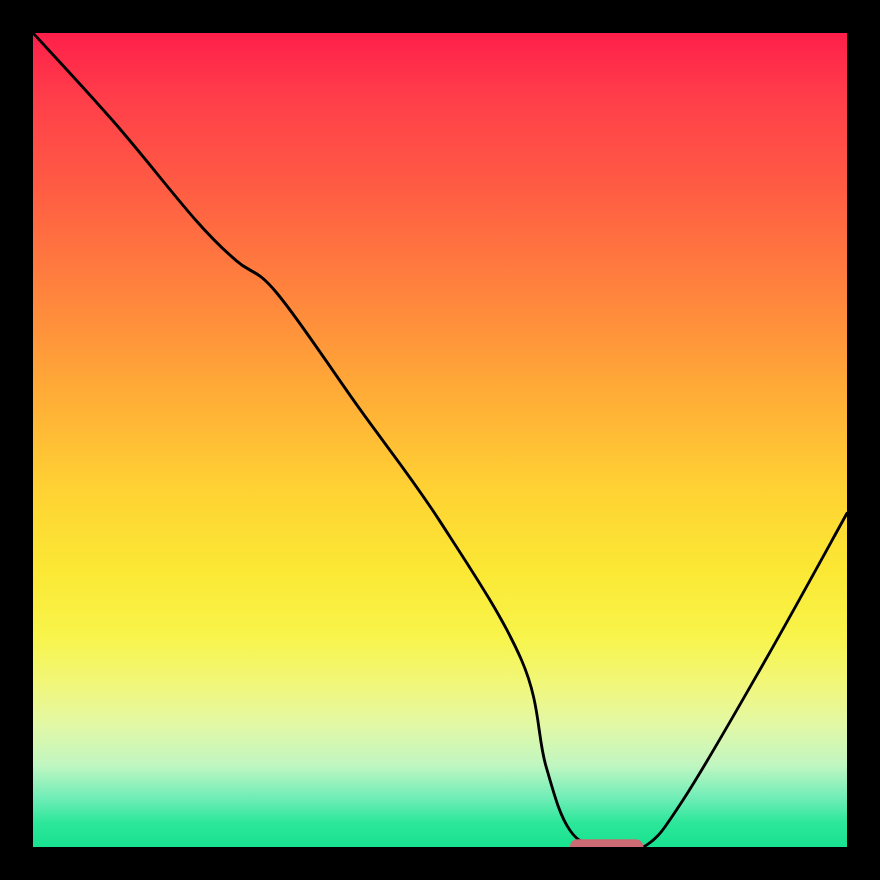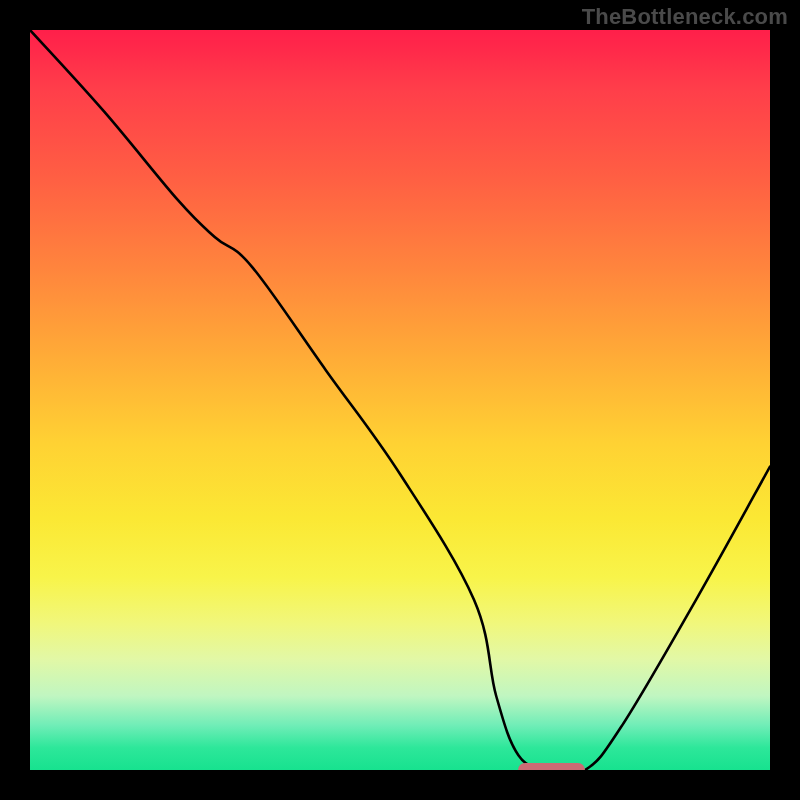--- a/index.html
+++ b/index.html
@@ -67,21 +67,20 @@
     font-weight: 600;
     letter-spacing: 0.2px;
     user-select: none;
   }
 </style>
 </head>
 <body>
 
 <div class="frame">
 
-  <div class="attribution">TheBottleneck.com</div>
 
   <div class="plot-area">
     <div class="gradient"></div>
 
     <svg class="curve" viewBox="0 0 740 740" preserveAspectRatio="none">
       <path id="curve-path" fill="none" stroke="#000" stroke-width="2.6" stroke-linecap="round" stroke-linejoin="round" d="M 0 0 C 13.32 14.651999999999996, 47.36 50.763999999999996, 74 81.39999999999998 C 100.64 112.03599999999996, 128.02 147.55599999999993, 148 170.19999999999993 C 167.98 192.84399999999994, 171.68 195.21200000000005, 185 207.20000000000005 C 198.32 219.18800000000005, 202.02 212.82399999999996, 222 236.79999999999995 C 241.98 260.77599999999995, 269.36 303.104, 296 340.4 C 322.64 377.69599999999997, 343.36 402.708, 370 444 C 396.64 485.292, 426.684 529.8399999999999, 444 569.8 C 461.316 609.76, 458.20799999999997 638.028, 466.2 666 C 474.192 693.972, 479.076 711.88, 488.40000000000003 725.2 C 497.72400000000005 738.5200000000001, 506.012 737.336, 518 740 C 529.9879999999999 742.664, 541.68 747.992, 555 740 C 568.32 732.008, 572.02 726.236, 592 695.6 C 611.98 664.964, 639.36 616.42, 666 569.8 C 692.64 523.18, 726.68 460.576, 740 436.6"></path>
     </svg>
 
     <div id="opt-marker" class="marker" style="left: 488.4px; width: 66.6px; top: 733px; background: rgb(204, 107, 116);"></div>
   </div>

